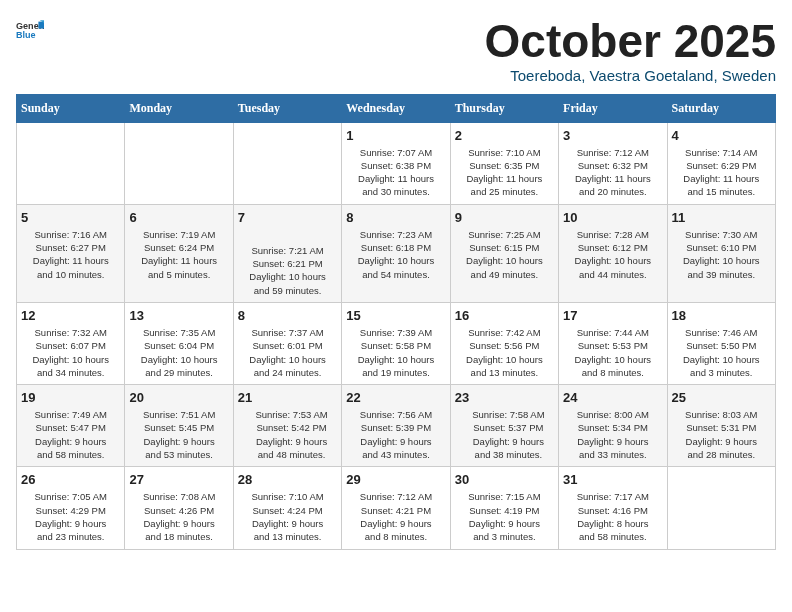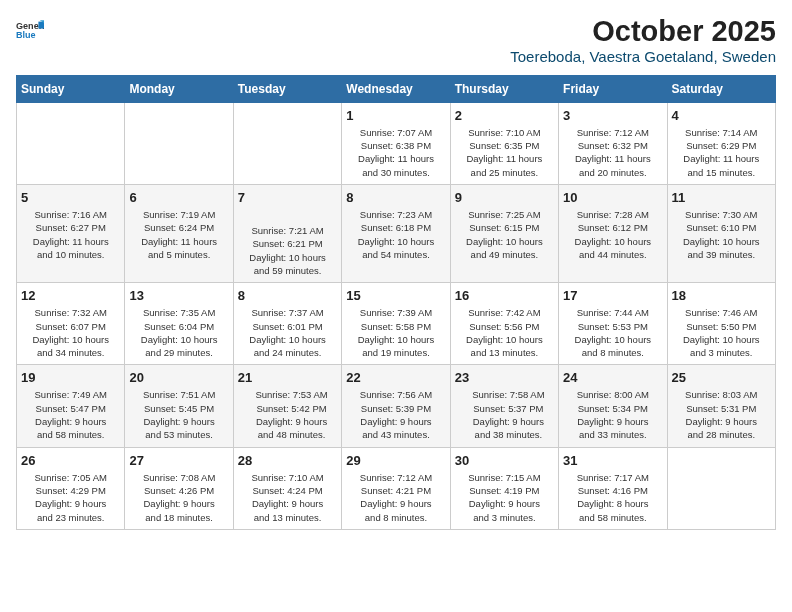--- a/index.html
+++ b/index.html
@@ -22,21 +22,21 @@
       gap: 4px;
     }
     .logo-icon {
       width: 28px;
       height: 28px;
     }
     .title-area {
       text-align: right;
     }
     .month-title {
-      font-size: 29px;
+      font-size: 46px;
       font-weight: bold;
       color: #222;
       line-height: 1.1;
     }
     .location-title {
       font-size: 15px;
       color: #0c4a6e;
     }
     .calendar-table {
       width: 100%;
@@ -44,20 +44,21 @@
       table-layout: fixed;
     }
     .calendar-table th {
       background: #2e6da4;
       color: #fff;
       font-size: 12px;
       font-weight: bold;
       padding: 6px 4px;
       text-align: left;
       border: 1px solid #2e6da4;
+      font-family: Liberation Serif, serif;
     }
     .calendar-table td {
       border: 1px solid #ccc;
       vertical-align: top;
       padding: 5px 4px;
       font-size: 10px;
       color: #333;
       height: 80px;
       background: #fff;
     }

